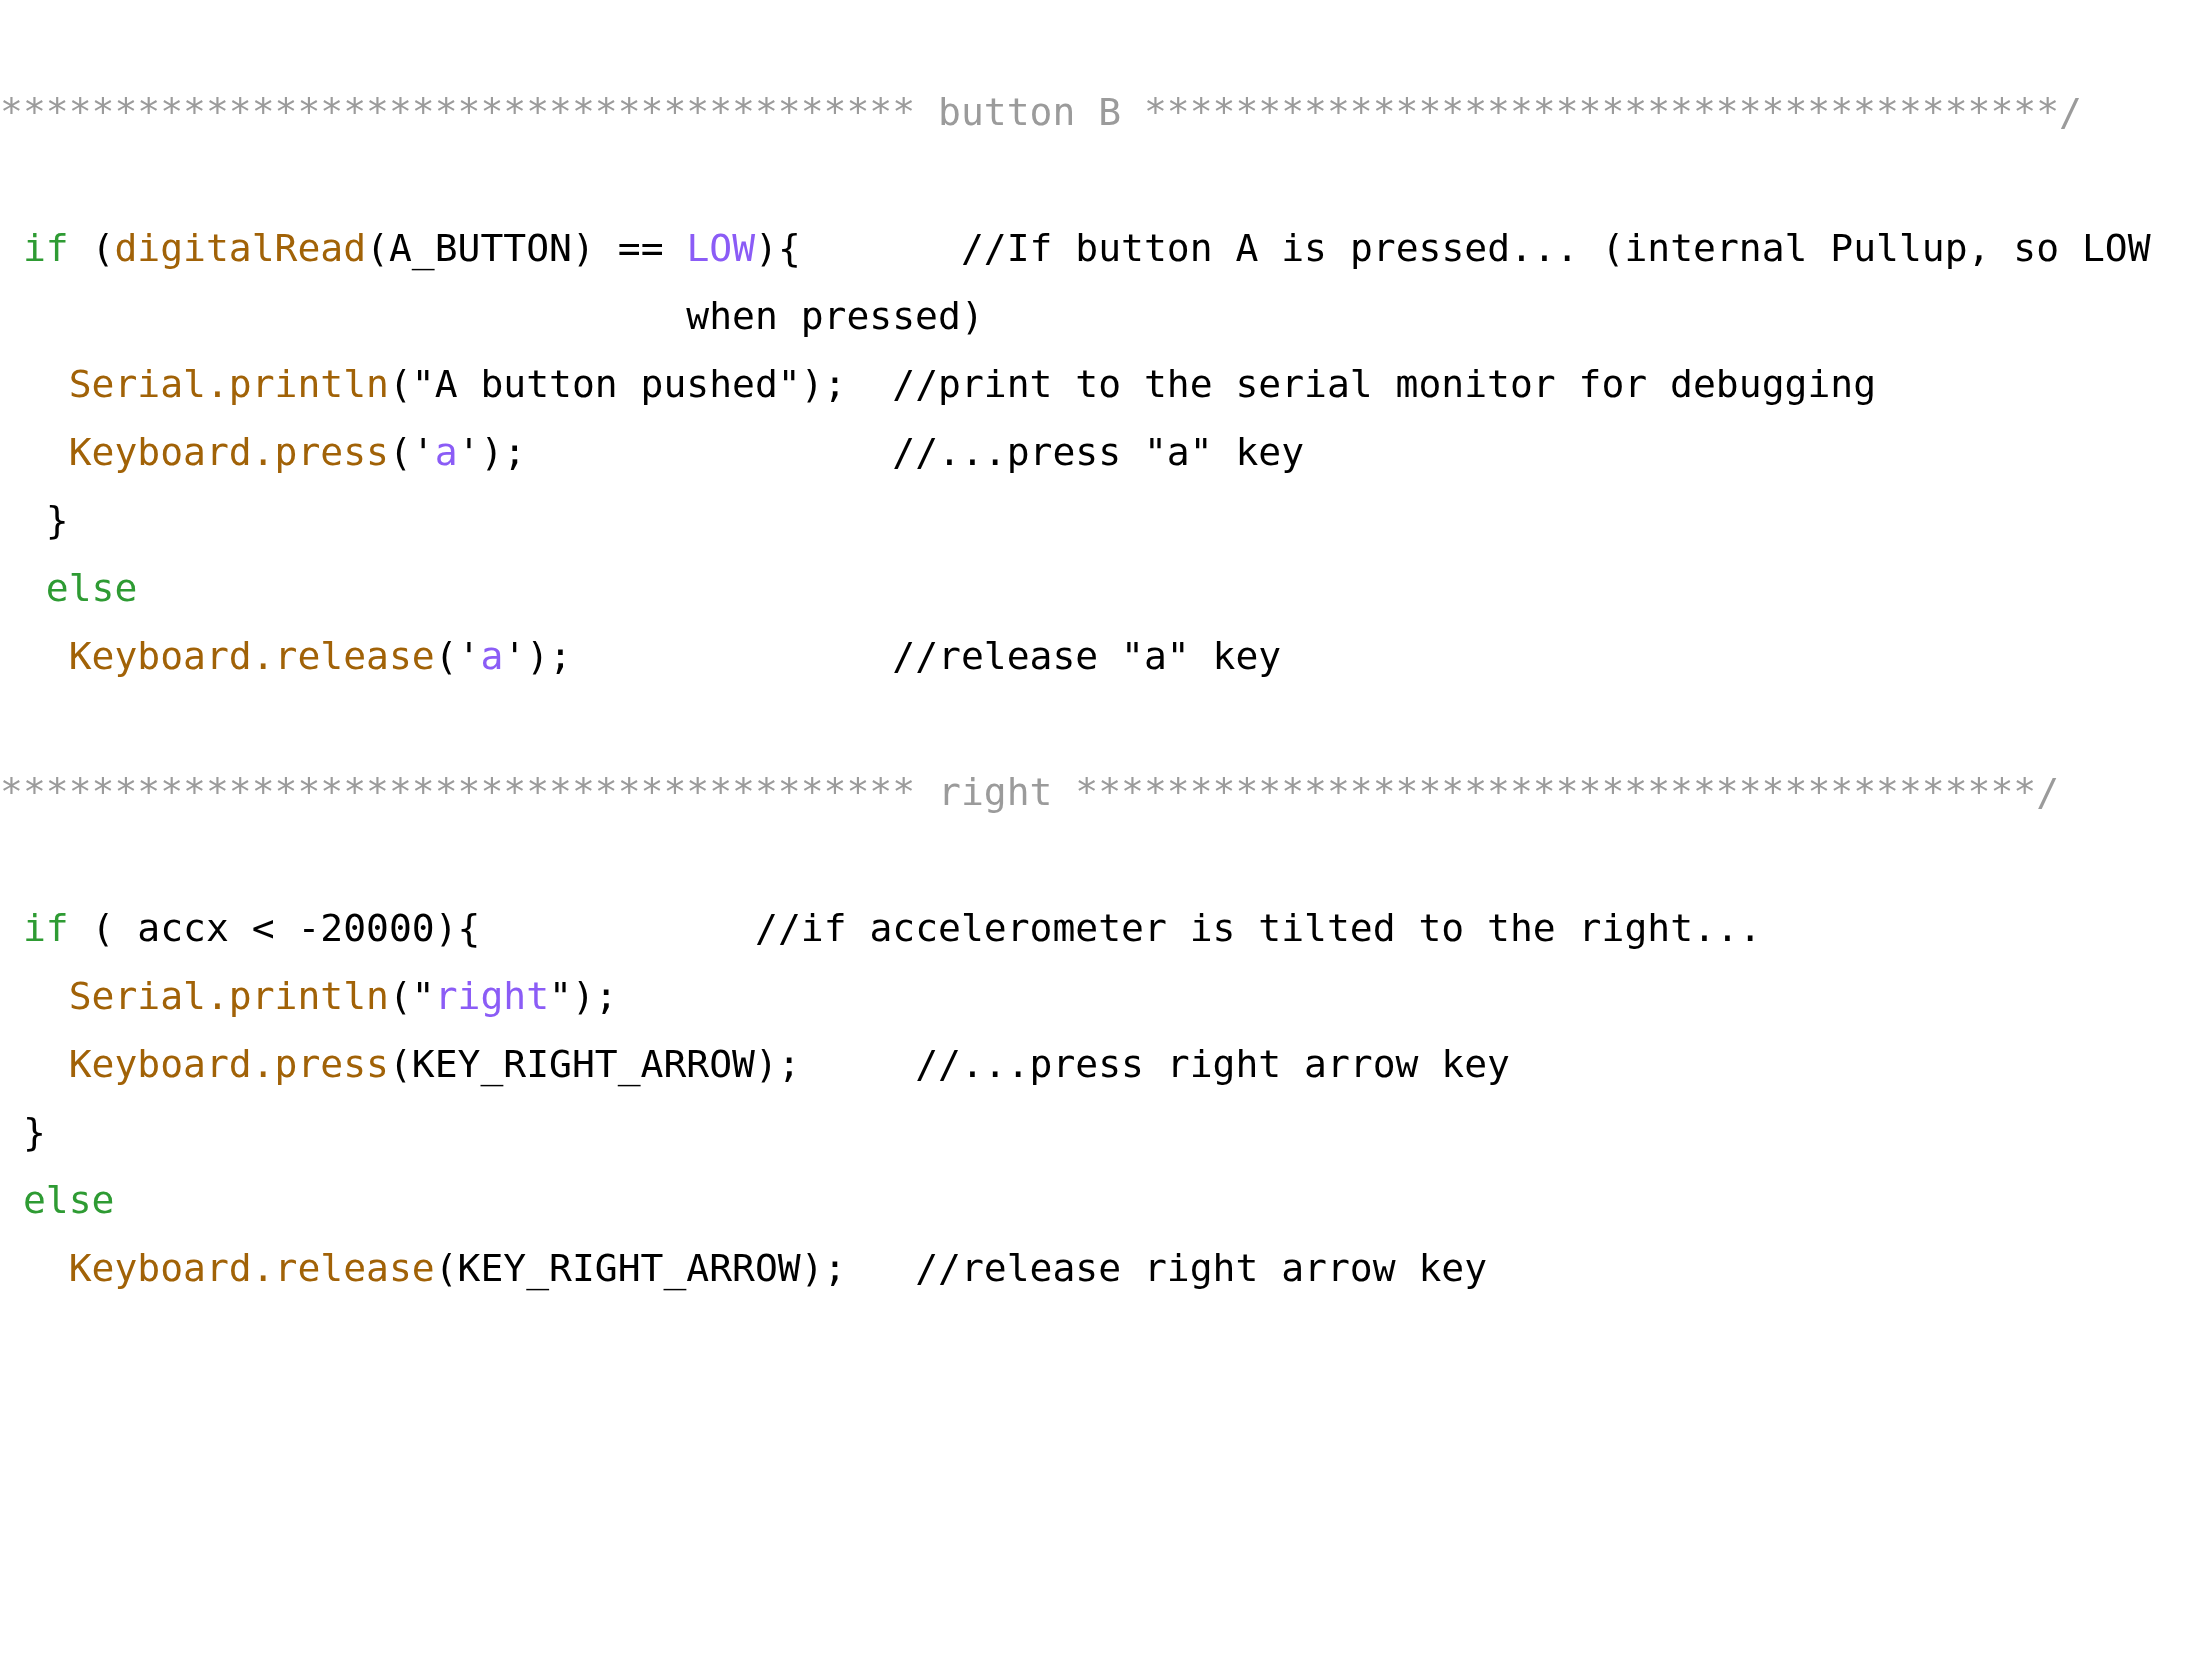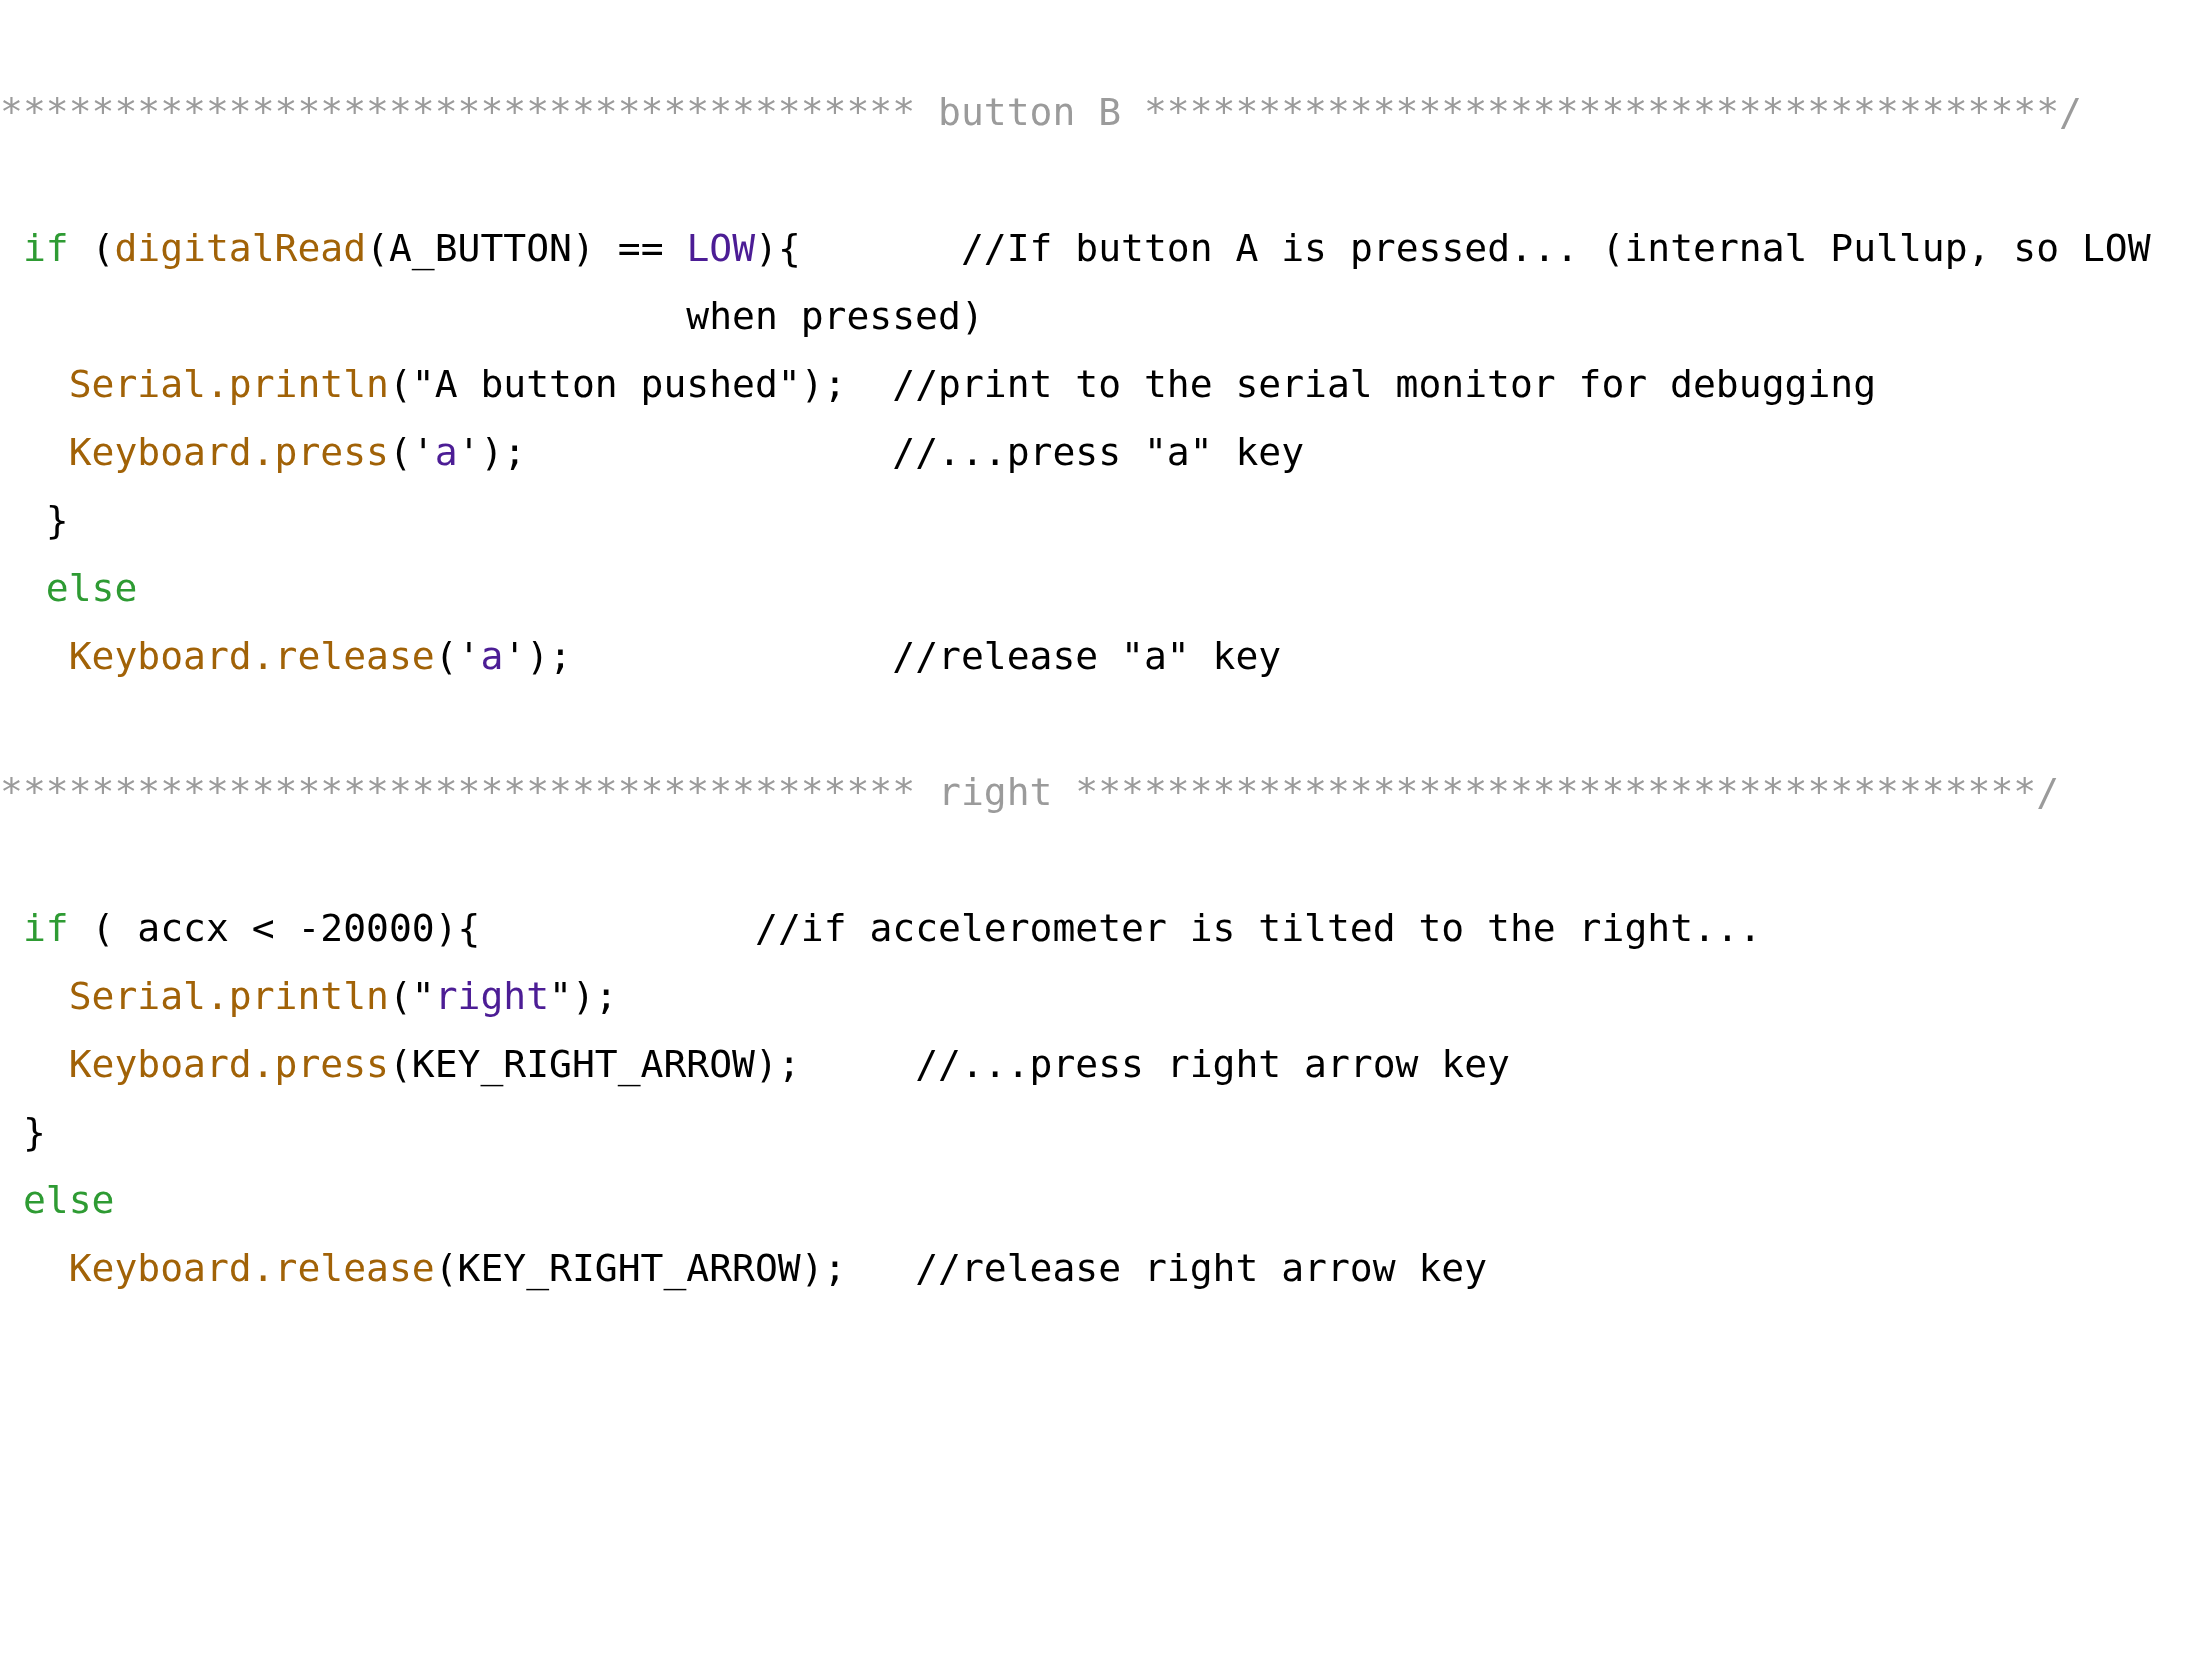--- a/index.html
+++ b/index.html
@@ -45,21 +45,21 @@
 
   .line.blank { }
 
   .seg { white-space: pre; }
 
   
   .tok-comment   { color: #9b9b9b; }    comments */
   .tok-linecom   { color: #1a1a1a; }   
   .tok-keyword   { color: #2e9b33; margin-top: 36px; }   
   .tok-func      { color: #a16207; }   
-  .tok-literal   { color: #4c1d95; }   
+  .tok-literal   { color: #8b5cf6; }   
   .tok-plain     { color: #000000; }
 </style>
 </head>
 <body>
 
 <div id="code-surface">
   <pre class="code-block" id="code-block"><span class="line"><span class="seg tok-comment">****************************************</span><span class="seg tok-comment"> button B </span><span class="seg tok-comment">****************************************/</span></span><span class="line blank">&nbsp;</span><span class="line"><span class="seg tok-plain"> </span><span class="seg tok-keyword">if</span><span class="seg tok-plain"> (</span><span class="seg tok-func">digitalRead</span><span class="seg tok-plain">(A_BUTTON) == </span><span class="seg tok-literal">LOW</span><span class="seg tok-plain">){</span><span class="seg tok-plain">       </span><span class="seg tok-linecom">//If button A is pressed... (internal Pullup, so LOW</span></span><span class="line"><span class="seg tok-plain">                              </span><span class="seg tok-linecom">when pressed)</span></span><span class="line"><span class="seg tok-plain">   </span><span class="seg tok-func">Serial.println</span><span class="seg tok-plain">("A button pushed");</span><span class="seg tok-plain">  </span><span class="seg tok-linecom">//print to the serial monitor for debugging</span></span><span class="line"><span class="seg tok-plain">   </span><span class="seg tok-func">Keyboard.press</span><span class="seg tok-plain">('</span><span class="seg tok-literal">a</span><span class="seg tok-plain">');</span><span class="seg tok-plain">                </span><span class="seg tok-linecom">//...press "a" key</span></span><span class="line"><span class="seg tok-plain">  }</span></span><span class="line"><span class="seg tok-plain">  </span><span class="seg tok-keyword">else</span></span><span class="line"><span class="seg tok-plain">   </span><span class="seg tok-func">Keyboard.release</span><span class="seg tok-plain">('</span><span class="seg tok-literal">a</span><span class="seg tok-plain">');</span><span class="seg tok-plain">              </span><span class="seg tok-linecom">//release "a" key</span></span><span class="line blank">&nbsp;</span><span class="line"><span class="seg tok-comment">****************************************</span><span class="seg tok-comment"> right </span><span class="seg tok-comment">******************************************/</span></span><span class="line blank">&nbsp;</span><span class="line"><span class="seg tok-plain"> </span><span class="seg tok-keyword">if</span><span class="seg tok-plain"> ( accx &lt; -20000){</span><span class="seg tok-plain">            </span><span class="seg tok-linecom">//if accelerometer is tilted to the right...</span></span><span class="line"><span class="seg tok-plain">   </span><span class="seg tok-func">Serial.println</span><span class="seg tok-plain">("</span><span class="seg tok-literal">right</span><span class="seg tok-plain">");</span></span><span class="line"><span class="seg tok-plain">   </span><span class="seg tok-func">Keyboard.press</span><span class="seg tok-plain">(KEY_RIGHT_ARROW);</span><span class="seg tok-plain">     </span><span class="seg tok-linecom">//...press right arrow key</span></span><span class="line"><span class="seg tok-plain"> }</span></span><span class="line"><span class="seg tok-plain"> </span><span class="seg tok-keyword">else</span></span><span class="line"><span class="seg tok-plain">   </span><span class="seg tok-func">Keyboard.release</span><span class="seg tok-plain">(KEY_RIGHT_ARROW);</span><span class="seg tok-plain">   </span><span class="seg tok-linecom">//release right arrow key</span></span></pre>
 </div>
 
 

